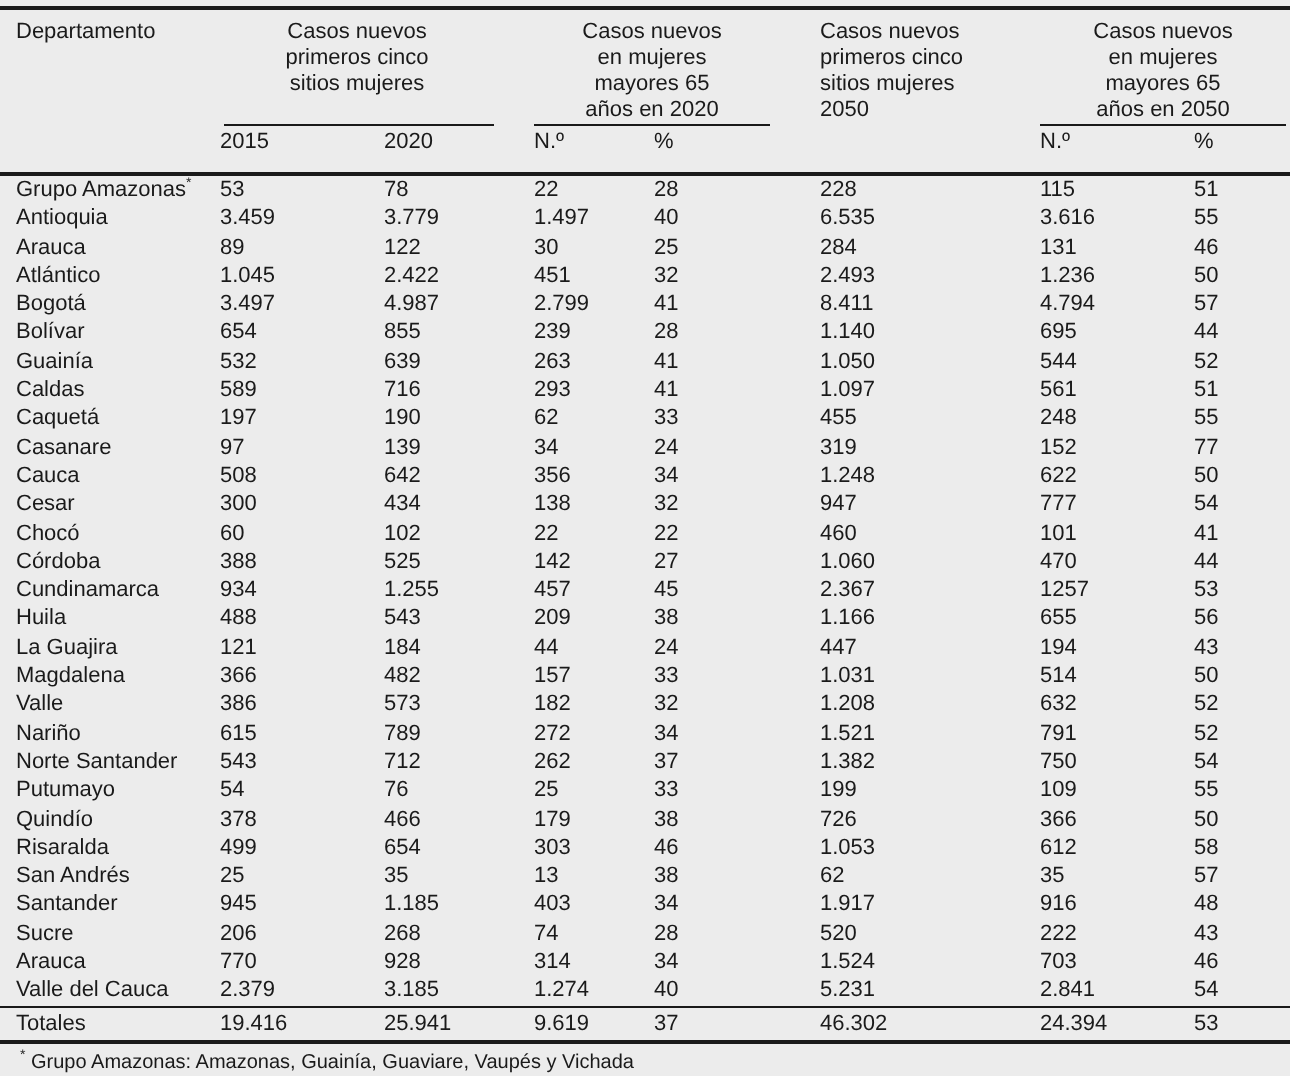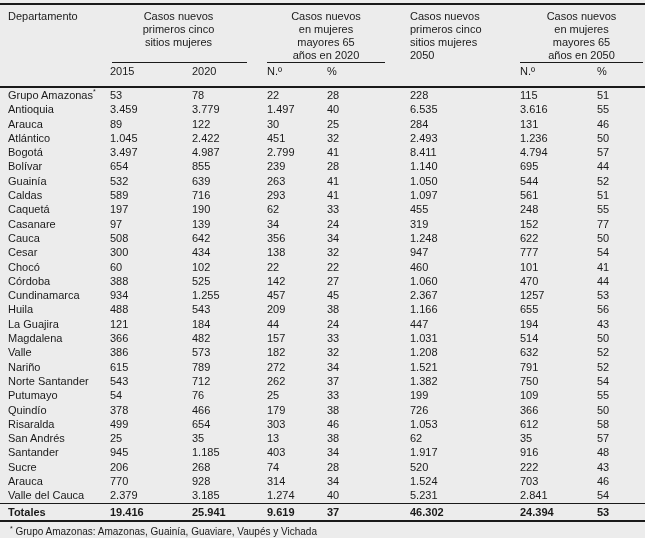--- a/index.html
+++ b/index.html
@@ -40,21 +40,21 @@
   th.rspan{border-bottom:2px solid #1a1a1a;}
 
   
   tbody td{height:14.3px;line-height:14.3px;}
   td.dept{padding-left:8px;}
   sup{font-size:7px;line-height:0;}
 
   tr.totals-row td{
     border-top:1px solid #1a1a1a;
     border-bottom:2px solid #1a1a1a;
-    height:16px;line-height:16px;font-weight:bold;
+    height:16px;line-height:16px;
   }
   .footnote{
     margin-top:4px;padding-left:10px;font-size:10px;color:#1a1a1a;
   }
   .footnote sup{font-size:7px;}
 </style>
 </head>
 <body>
 
 <div class="page">

